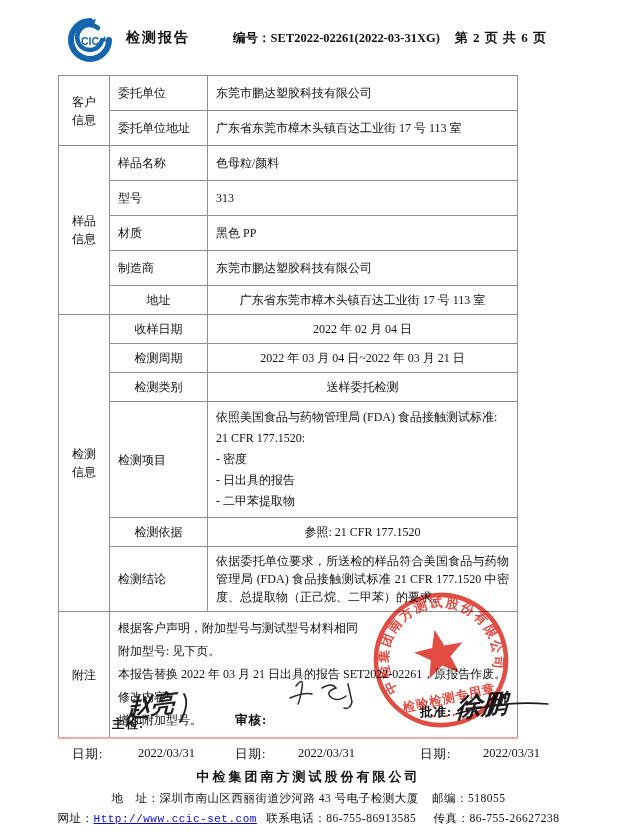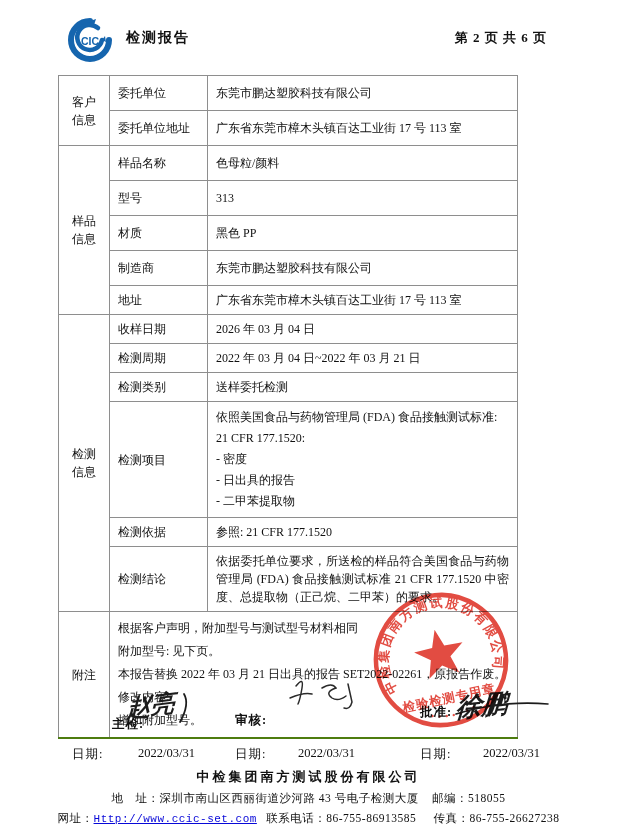--- a/index.html
+++ b/index.html
@@ -14,27 +14,27 @@
   .report-title{position:absolute;left:126px;top:13px;font-size:14px;font-weight:bold;letter-spacing:2px;}
   .report-no{position:absolute;left:233px;top:14px;font-size:12.5px;font-weight:bold;}
   .page-info{position:absolute;right:70px;top:13px;font-size:13px;font-weight:bold;letter-spacing:1px;}
   
   table.report{border-collapse:collapse;position:absolute;left:58px;top:75px;width:460px;table-layout:fixed;}
   table.report td{border:1px solid #8e8e8e;font-size:12px;vertical-align:middle;padding:5px 8px;line-height:1.5;}
   td.group{width:34px;text-align:center;padding:4px 13px;line-height:2.0;}
   td.flabel{width:81px;padding-left:9px;}
   td.fvalue{padding-left:12px;}
   tr.h35 td{height:24px;}
-  tr.h27 td{height:16px;}
+  tr.h27 td{height:16px;text-align:center;}
   td.multiline{padding-top:8px;padding-bottom:8px;}
   td.multiline div{line-height:1.75;}
   td.conclusion{text-align:justify;line-height:1.7;padding-top:6px;padding-bottom:6px;}
   td.notecell{padding:8px 8px 10px 12px;}
   td.notecell div{line-height:1.92;}
-  tr.lastrow td{border-bottom:2px solid #4d7c0f;}
+  tr.lastrow td{border-bottom:2px solid #fca5a5;}
   
   .sigzone{position:absolute;left:0;top:660px;width:617px;height:120px;font-size:12.5px;}
   .sig-label{position:absolute;font-weight:bold;letter-spacing:1px;}
   .date-label{position:absolute;letter-spacing:1px;}
   .date-val{position:absolute;font-size:12.5px;}
   .sigart{position:absolute;}
   
   .stamp{position:absolute;left:366px;top:584px;width:150px;height:152px;
          transform:rotate(-12deg);opacity:.9;mix-blend-mode:multiply;pointer-events:none;}
   
@@ -49,20 +49,21 @@
 <div class="header">
   <svg class="logo" viewBox="0 0 44 44">
     <circle cx="22" cy="22" r="20" fill="#ffffff"></circle>
     <path d="M22 3 A19 19 0 1 0 41 22" fill="none" stroke="#1565ae" stroke-width="6" stroke-linecap="round"></path>
     <path d="M22 3 l6 -2 l-2 6 z" fill="#1565ae"></path>
     <path d="M30 10 A12.5 12.5 0 1 0 34 22" fill="none" stroke="#1565ae" stroke-width="4.5" stroke-linecap="round"></path>
     <path d="M34 22 l3 -4 l1 6 z" fill="#1565ae"></path>
     <text x="22" y="26.5" text-anchor="middle" font-size="10.5" font-weight="bold" fill="#1565ae" font-family="Liberation Sans, DejaVu Sans, sans-serif">CIC</text>
   </svg>
   <div class="report-title">检测报告</div>
+  <div class="report-no"><span>编号：</span><span>SET2022-02261(2022-03-31XG)</span></div>
   <div class="page-info">第 2 页 共 6 页</div>
 </div>
 
 <table class="report">
 
   <tbody>
       <tr class="h35">
     <td class="group" rowspan="2">客户信息</td>
     <td class="flabel">委托单位</td>
     <td class="fvalue">东莞市鹏达塑胶科技有限公司</td>
@@ -90,21 +91,21 @@
     <td class="fvalue">东莞市鹏达塑胶科技有限公司</td>
   </tr>
   <tr class="h27">
     <td class="flabel">地址</td>
     <td class="fvalue">广东省东莞市樟木头镇百达工业街 17 号 113 室</td>
   </tr>
 
   <tr class="h27">
     <td class="group" rowspan="6">检测信息</td>
     <td class="flabel">收样日期</td>
-    <td class="fvalue">2026 年 03 月 04 日</td>
+    <td class="fvalue">2022 年 02 月 04 日</td>
   </tr>
   <tr class="h27">
     <td class="flabel">检测周期</td>
     <td class="fvalue">2022 年 03 月 04 日~2022 年 03 月 21 日</td>
   </tr>
   <tr class="h27">
     <td class="flabel">检测类别</td>
     <td class="fvalue">送样委托检测</td>
   </tr>
   <tr>

